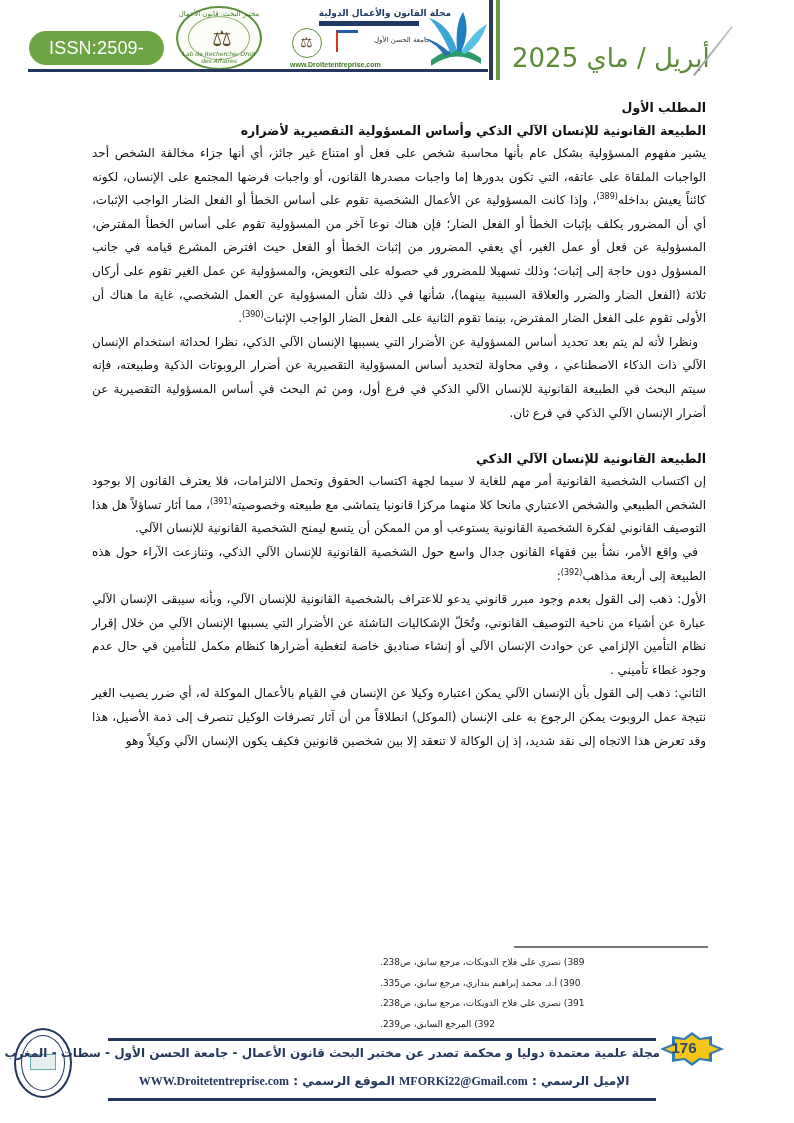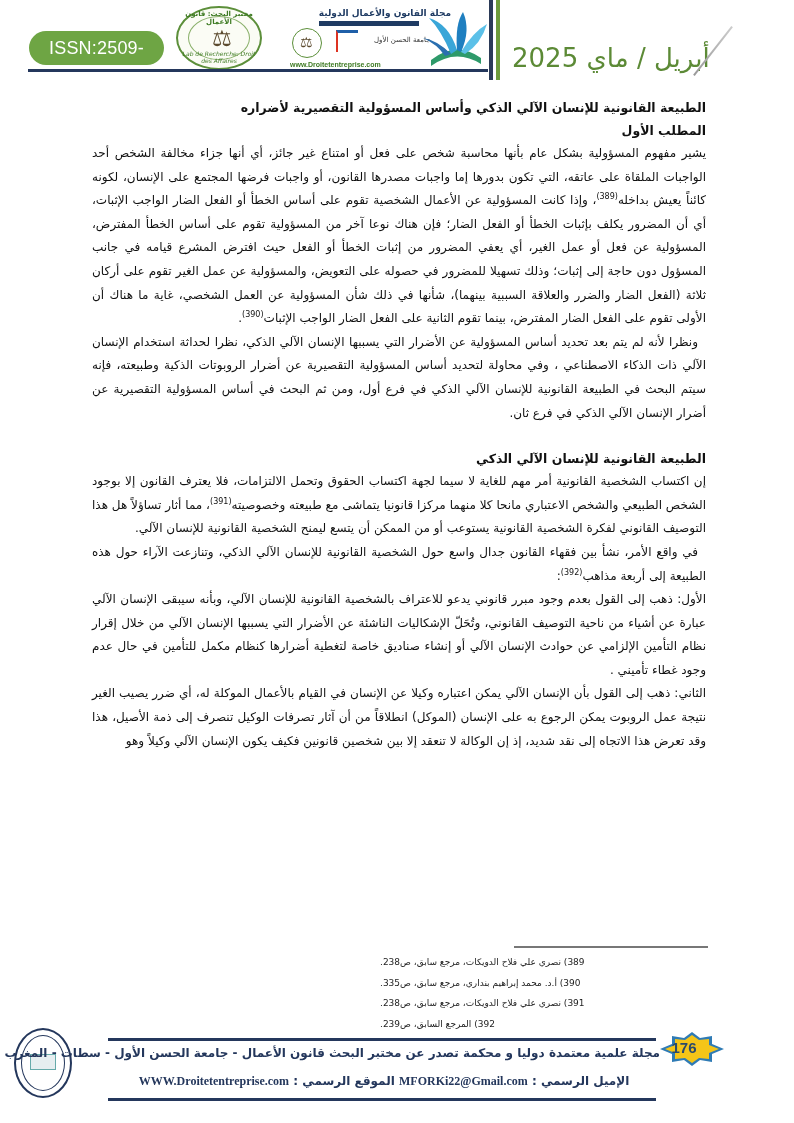--- a/index.html
+++ b/index.html
@@ -5,21 +5,21 @@
   * { box-sizing: border-box; margin: 0; padding: 0; }
   html, body { width: 794px; height: 1123px; background: #ffffff; overflow: hidden; }
   body { position: relative; font-family: "DejaVu Sans", sans-serif; color: #111; }
 
   
   .header { position: absolute; left: 0; top: 0; width: 794px; height: 82px; }
   .issn { position: absolute; left: 29px; top: 31px; width: 135px; height: 34px; background: #6ea544; border-radius: 17px; color: #fff; font-family: "Liberation Sans", sans-serif; font-size: 18px; line-height: 34px; text-align: center; font-weight: normal; letter-spacing: 0.2px; }
   .lab-seal { position: absolute; left: 176px; top: 6px; width: 86px; height: 64px; border: 2px solid #5c8f3a; border-radius: 50%; background: #fbfcf5; }
   .lab-seal .ring { position: absolute; left: 10px; top: 8px; right: 10px; bottom: 8px; border: 1px solid #8ab06a; border-radius: 50%; }
   .lab-seal .scale { position: absolute; left: 34px; top: 20px; font-size: 22px; color: #5b4a2e; line-height: 22px; }
-  .lab-seal .txt { position: absolute; left: 0; right: 0; top: 2px; text-align: center; font-size: 7px; color: #3d7a22; font-weight: bold; }
+  .lab-seal .txt { position: absolute; left: 0; right: 0; top: 2px; text-align: center; font-size: 7px; color: #3d7a22; font-weight: normal; }
   .lab-seal .txt2 { position: absolute; left: 0; right: 0; bottom: 4px; text-align: center; font-size: 6px; color: #3d7a22; font-style: italic; }
 
   .journal-logo { position: absolute; left: 286px; top: 8px; width: 205px; height: 62px; }
   .journal-logo .jt { position: absolute; right: 40px; top: 0; font-size: 9px; color: #1f3b63; font-weight: bold; direction: rtl; }
   .journal-logo .bar { position: absolute; left: 33px; top: 13px; width: 100px; height: 5px; background: #1f3b63; }
   .journal-logo .mini-seal { position: absolute; left: 6px; top: 20px; width: 30px; height: 30px; border: 1px solid #5c8f3a; border-radius: 50%; }
   .journal-logo .mini-seal::after { content: "⚖"; position: absolute; left: 7px; top: 5px; font-size: 14px; color: #5b4a2e; }
   .journal-logo .uni { position: absolute; left: 50px; top: 22px; width: 22px; height: 22px; border-top: 3px solid #1f5fa8; border-left: 2px solid #d32; }
   .journal-logo .uni-txt { position: absolute; left: 88px; top: 28px; font-size: 7px; color: #333; }
   .journal-logo .url { position: absolute; left: 4px; top: 53px; font-size: 7px; color: #3d7a22; font-weight: bold; font-family: "Liberation Sans", sans-serif; }
@@ -90,22 +90,22 @@
 
   <div class="header-rule"></div>
   <div class="vbar1"></div>
   <div class="vbar2"></div>
 
   <div class="date-line">أبريل / ماي 2025</div>
   <div class="diag"></div>
 </div>
 
 <div class="content">
+  <h3>المطلب الأول</h3>
   <h3>الطبيعة القانونية للإنسان الآلي الذكي وأساس المسؤولية التقصيرية لأضراره</h3>
-  <h3>المطلب الأول</h3>
   <p>
     <span>يشير مفهوم المسؤولية بشكل عام بأنها محاسبة شخص على فعل أو امتناع غير جائز، أي أنها جزاء مخالفة الشخص أحد الواجبات الملقاة على عاتقه، التي تكون بدورها إما واجبات مصدرها القانون، أو واجبات فرضها المجتمع على الإنسان، لكونه كائناً يعيش بداخله</span><sup>(389)</sup><span>، وإذا كانت المسؤولية عن الأعمال الشخصية تقوم على أساس الخطأ أو الفعل الضار الواجب الإثبات، أي أن المضرور يكلف بإثبات الخطأ أو الفعل الضار؛ فإن هناك نوعا آخر من المسؤولية تقوم على أساس الخطأ المفترض، المسؤولية عن فعل أو عمل الغير، أي يعفي المضرور من إثبات الخطأ أو الفعل حيث افترض المشرع قيامه في جانب المسؤول دون حاجة إلى إثبات؛ وذلك تسهيلا للمضرور في حصوله على التعويض، والمسؤولية عن عمل الغير تقوم على أركان ثلاثة (الفعل الضار والضرر والعلاقة السببية بينهما)، شأنها في ذلك شأن المسؤولية عن العمل الشخصي، غاية ما هناك أن الأولى تقوم على الفعل الضار المفترض، بينما تقوم الثانية على الفعل الضار الواجب الإثبات</span><sup>(390)</sup><span>.</span>
   </p>
   <p class="indent">ونظرا لأنه لم يتم بعد تحديد أساس المسؤولية عن الأضرار التي يسببها الإنسان الآلي الذكي، نظرا لحداثة استخدام الإنسان الآلي ذات الذكاء الاصطناعي ، وفي محاولة لتحديد أساس المسؤولية التقصيرية عن أضرار الروبوتات الذكية وطبيعته، فإنه سيتم البحث في الطبيعة القانونية للإنسان الآلي الذكي في فرع أول، ومن ثم البحث في أساس المسؤولية التقصيرية عن أضرار الإنسان الآلي الذكي في فرع ثان.</p>
   <div class="gap"></div>
   <h3>الطبيعة القانونية للإنسان الآلي الذكي</h3>
   <p>
     <span>إن اكتساب الشخصية القانونية أمر مهم للغاية لا سيما لجهة اكتساب الحقوق وتحمل الالتزامات، فلا يعترف القانون إلا بوجود الشخص الطبيعي والشخص الاعتباري مانحا كلا منهما مركزا قانونيا يتماشى مع طبيعته وخصوصيته</span><sup>(391)</sup><span>، مما أثار تساؤلاً هل هذا التوصيف القانوني لفكرة الشخصية القانونية يستوعب أو من الممكن أن يتسع ليمنح الشخصية القانونية للإنسان الآلي.</span>
   </p>
   <p class="indent">

